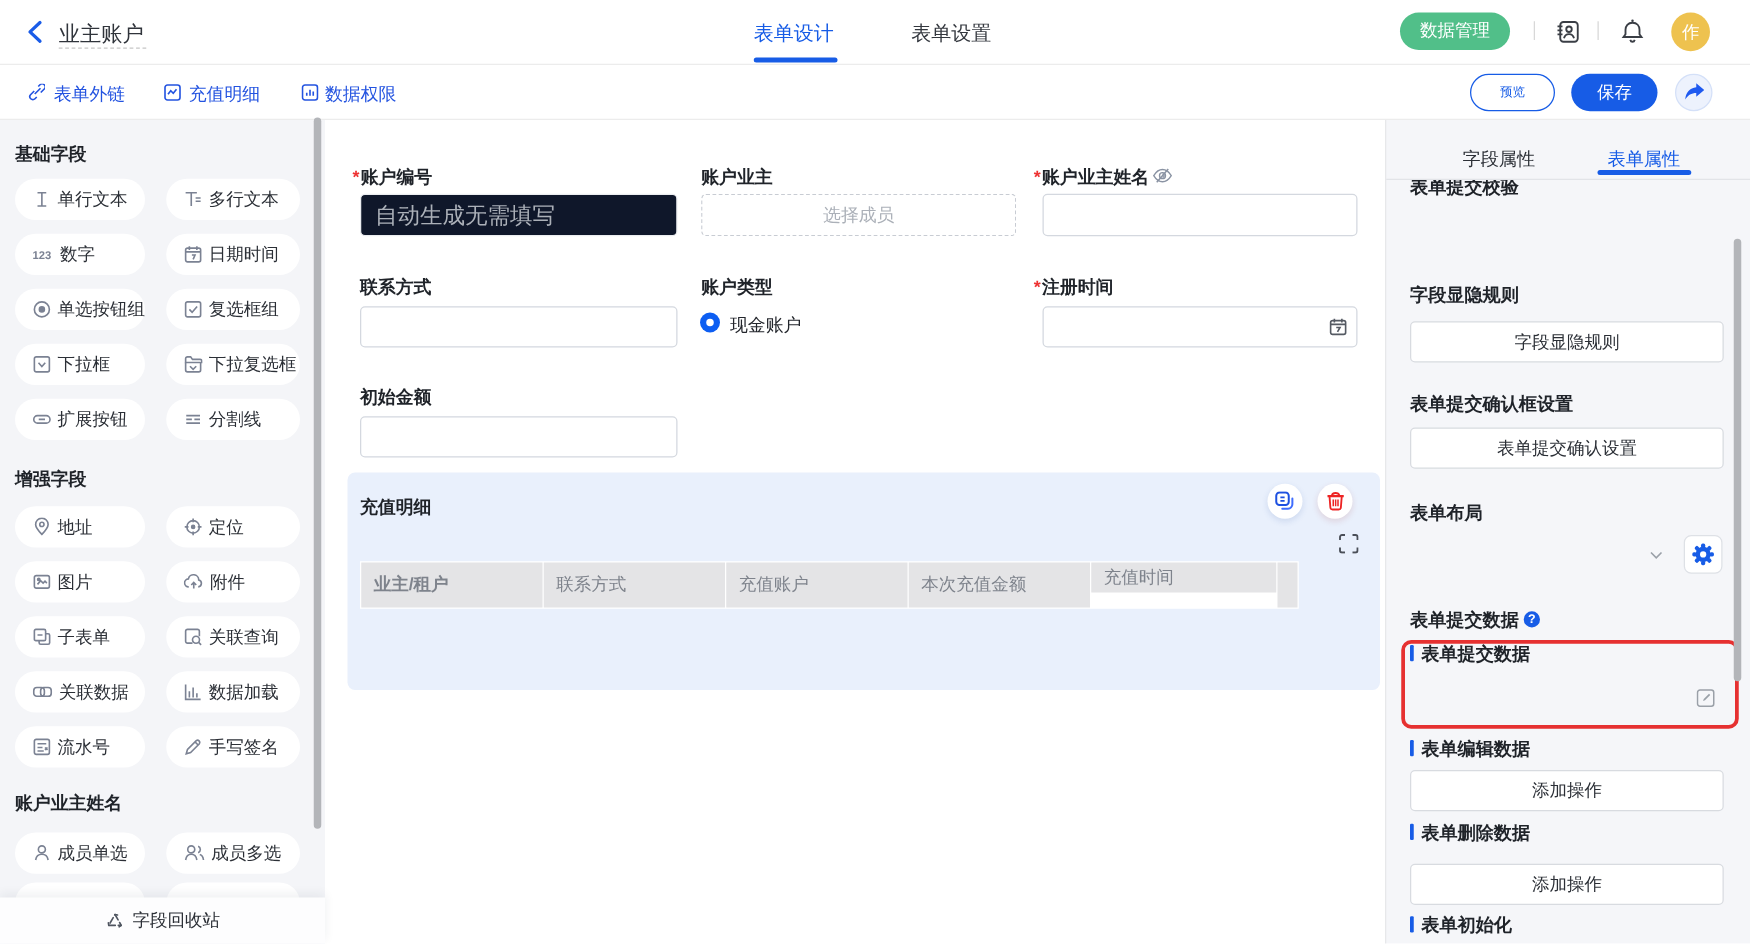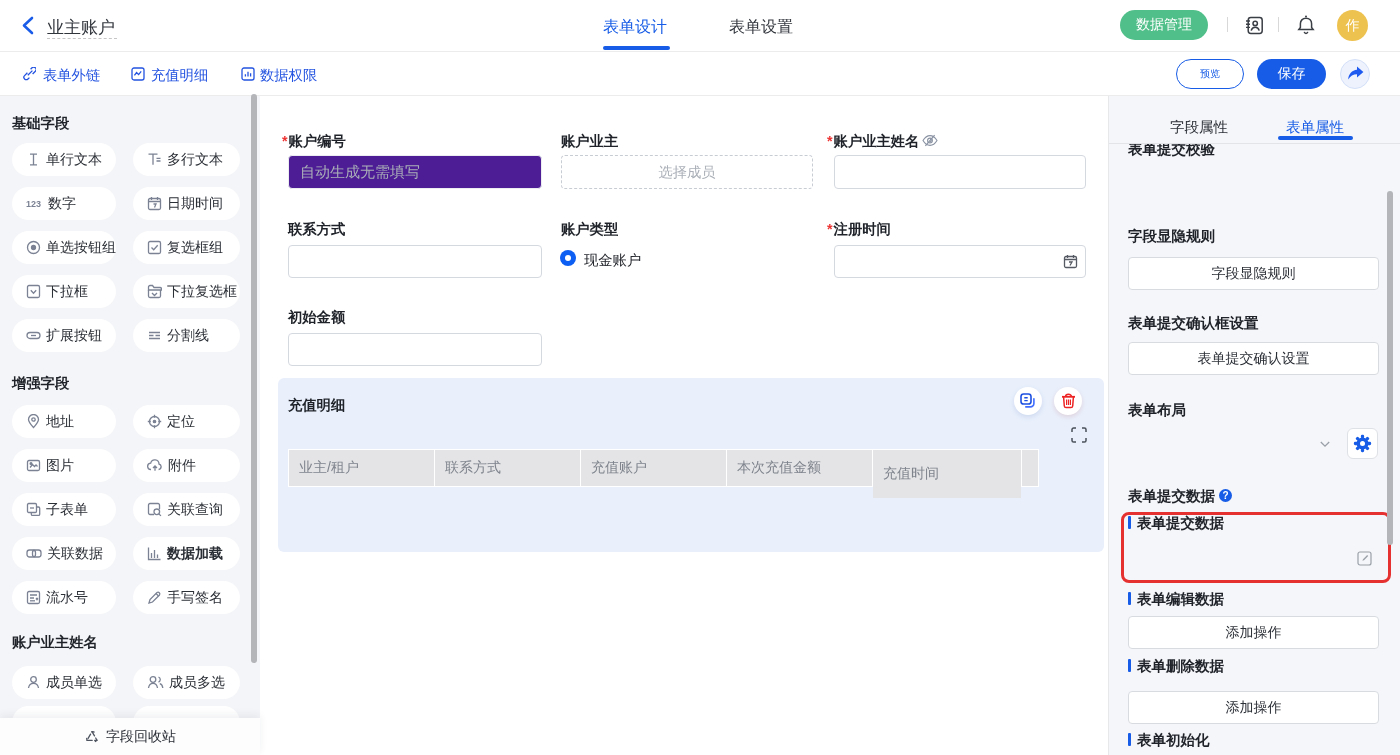--- a/index.html
+++ b/index.html
@@ -133,21 +133,21 @@
         </svg>子表单</div>
     <div class="pill" style="left:133px;top:493px;width:107px;"><svg width="15" height="15" viewBox="0 0 15 15" fill="none" stroke="#7b8293" stroke-width="1.3">
           <path d="M12.5 7 v-4 a1.5 1.5 0 0 0-1.5-1.5 h-8 a1.5 1.5 0 0 0-1.5 1.5 v8 a1.5 1.5 0 0 0 1.5 1.5 h4"></path>
           <circle cx="9.8" cy="9.8" r="2.8"></circle>
           <path d="M11.9 11.9 l2 2"></path>
         </svg>关联查询</div>
     <div class="pill" style="left:12px;top:537px;"><svg width="16" height="15" viewBox="0 0 16 15" fill="none" stroke="#7b8293" stroke-width="1.3">
           <rect x="1" y="4" width="8.5" height="7" rx="2.5"></rect>
           <rect x="6.5" y="4" width="8.5" height="7" rx="2.5"></rect>
         </svg>关联数据</div>
-    <div class="pill" style="left:133px;top:537px;width:107px;font-weight:bold;"><svg width="15" height="15" viewBox="0 0 15 15" fill="none" stroke="#7b8293" stroke-width="1.3">
+    <div class="pill" style="left:133px;top:537px;width:107px;"><svg width="15" height="15" viewBox="0 0 15 15" fill="none" stroke="#7b8293" stroke-width="1.3">
           <path d="M1.5 1.5 v12 h12"></path>
           <path d="M4.5 12 v-5 M7.5 12 v-8 M10.5 12 v-3.5"></path>
         </svg>数据加载</div>
     <div class="pill" style="left:12px;top:581px;"><svg width="15" height="15" viewBox="0 0 15 15" fill="none" stroke="#7b8293" stroke-width="1.3">
           <rect x="1.5" y="1.5" width="12" height="12" rx="1.5"></rect>
           <path d="M4 5 h7 M4 8 h4 M10 8 l2 2 m0-2 l-2 2"></path>
           <path d="M4 10.8 h5"></path>
         </svg>流水号</div>
     <div class="pill" style="left:133px;top:581px;width:107px;"><svg width="15" height="15" viewBox="0 0 15 15" fill="none" stroke="#7b8293" stroke-width="1.3">
           <path d="M2 13 l1-3.5 l7-7 a1.8 1.8 0 0 1 2.5 2.5 l-7 7 z"></path>
@@ -181,21 +181,21 @@
 
     <div class="flabel req" style="left:282px;top:132px;">账户编号</div>
     <div class="flabel" style="left:561px;top:132px;">账户业主</div>
     <div class="flabel req" style="left:827px;top:132px;">账户业主姓名</div>
     <svg class="abs" style="left:922px;top:134px;" width="16" height="13" viewBox="0 0 16 13" fill="none" stroke="#8a93a3" stroke-width="1.1">
         <path d="M1 6.5 C3 3.2 5.4 1.6 8 1.6 C10.6 1.6 13 3.2 15 6.5 C13 9.8 10.6 11.4 8 11.4 C5.4 11.4 3 9.8 1 6.5 Z"></path>
         <circle cx="8" cy="6.5" r="2.4"></circle>
         <path d="M8 5.2 a1.3 1.3 0 0 1 0 2.6"></path>
         <path d="M12.6 1.2 L3.4 11.8" stroke-width="1.2"></path>
       </svg>
-    <div class="abs" style="left:288px;top:155px;width:254px;height:34px;background:#4c1d95;border:1px solid #ebedf0;border-radius:4px;display:flex;align-items:center;padding-left:11px;font-size:15px;color:#abb0b8;">自动生成无需填写</div>
+    <div class="abs" style="left:288px;top:155px;width:254px;height:34px;background:#0f172a;border:1px solid #ebedf0;border-radius:4px;display:flex;align-items:center;padding-left:11px;font-size:18px;color:#abb0b8;">自动生成无需填写</div>
     <div class="abs" style="left:561px;top:155px;width:252px;height:34px;background:#fff;border:1px dashed #c8ccd3;border-radius:4px;display:flex;align-items:center;justify-content:center;font-size:14.3px;color:#abb0b8;">选择成员</div>
     <div class="abs" style="left:834px;top:155px;width:252px;height:34px;background:#fff;border:1px solid #d4d8df;border-radius:4px;"></div>
 
     <div class="flabel" style="left:288px;top:220px;">联系方式</div>
     <div class="flabel" style="left:561px;top:220px;">账户类型</div>
     <div class="flabel req" style="left:827px;top:220px;">注册时间</div>
     <div class="abs" style="left:288px;top:245px;width:254px;height:33px;background:#fff;border:1px solid #d4d8df;border-radius:4px;"></div>
     <div class="abs" style="left:560px;top:250px;width:16px;height:16px;border-radius:50%;background:#0d5ef2;"></div>
     <div class="abs" style="left:565px;top:255px;width:6px;height:6px;border-radius:50%;background:#fff;"></div>
     <div class="abs" style="left:584px;top:251px;font-size:14.3px;color:#23262c;">现金账户</div>
@@ -221,25 +221,25 @@
         <path d="M1 3.8 h13" stroke-width="1.8"></path>
         <path d="M4.6 3.6 c0-3 5.8-3 5.8 0"></path>
         <path d="M2.6 4 l0.7 9 a1.8 1.8 0 0 0 1.8 1.6 h4.8 a1.8 1.8 0 0 0 1.8-1.6 l0.7-9"></path>
         <path d="M5.6 6.5 v5.5 M7.5 6.5 v5.5 M9.4 6.5 v5.5" stroke-width="1.2"></path>
       </svg>
     <svg class="abs" style="left:1071px;top:427px;" width="16" height="16" viewBox="0 0 16 16" fill="none" stroke="#4a4f58" stroke-width="1.5">
         <path d="M1 5 V2.6 A1.6 1.6 0 0 1 2.6 1 H5 M11 1 h2.4 A1.6 1.6 0 0 1 15 2.6 V5 M15 11 v2.4 a1.6 1.6 0 0 1-1.6 1.6 H11 M5 15 H2.6 A1.6 1.6 0 0 1 1 13.4 V11"></path>
       </svg>
 
     <div class="abs" style="left:288px;top:449px;width:751px;height:38px;background:#fff;"></div>
-    <div class="abs" style="left:289px;top:450px;width:145px;height:36px;background:#e4e4e6;display:flex;align-items:center;padding-left:10px;font-size:14px;color:#7e838c;">业主/租户</div>
+    <div class="abs" style="left:289px;top:450px;width:145px;height:36px;background:#e4e4e6;display:flex;align-items:center;padding-left:10px;font-size:14px;color:#7e838c;font-weight:bold;">业主/租户</div>
     <div class="abs" style="left:435px;top:450px;width:145px;height:36px;background:#e4e4e6;display:flex;align-items:center;padding-left:10px;font-size:14px;color:#7e838c;">联系方式</div>
     <div class="abs" style="left:581px;top:450px;width:145px;height:36px;background:#e4e4e6;display:flex;align-items:center;padding-left:10px;font-size:14px;color:#7e838c;">充值账户</div>
     <div class="abs" style="left:727px;top:450px;width:145px;height:36px;background:#e4e4e6;display:flex;align-items:center;padding-left:10px;font-size:14px;color:#7e838c;">本次充值金额</div>
-    <div class="abs" style="left:873px;top:450px;width:148px;height:48px;background:#e4e4e6;display:flex;align-items:center;padding-left:10px;font-size:14px;color:#7e838c;">充值时间</div>
+    <div class="abs" style="left:873px;top:450px;width:148px;height:24px;background:#e4e4e6;display:flex;align-items:center;padding-left:10px;font-size:14px;color:#7e838c;">充值时间</div>
     <div class="abs" style="left:1022px;top:450px;width:16px;height:36px;background:#e4e4e6;"></div>
   </div>
 
   <div id="rightpanel">
     <div class="abs" style="left:1108px;top:96px;width:292px;height:659px;background:#f5f6f9;border-left:1px solid #e7e8ea;"></div>
     <div class="abs" style="left:1170px;top:118px;font-size:14.5px;color:#2b2f36;">字段属性</div>
     <div class="abs" style="left:1286px;top:118px;font-size:14.5px;color:#175ce6;">表单属性</div>
     <div class="abs" style="left:1278px;top:136px;width:75px;height:4px;background:#175ce6;border-radius:2px;"></div>
     <div class="abs" style="left:1109px;top:143px;width:291px;height:1px;background:#e2e4e8;"></div>
     <div class="abs" style="left:1108px;top:144px;width:292px;height:611px;overflow:hidden;">

